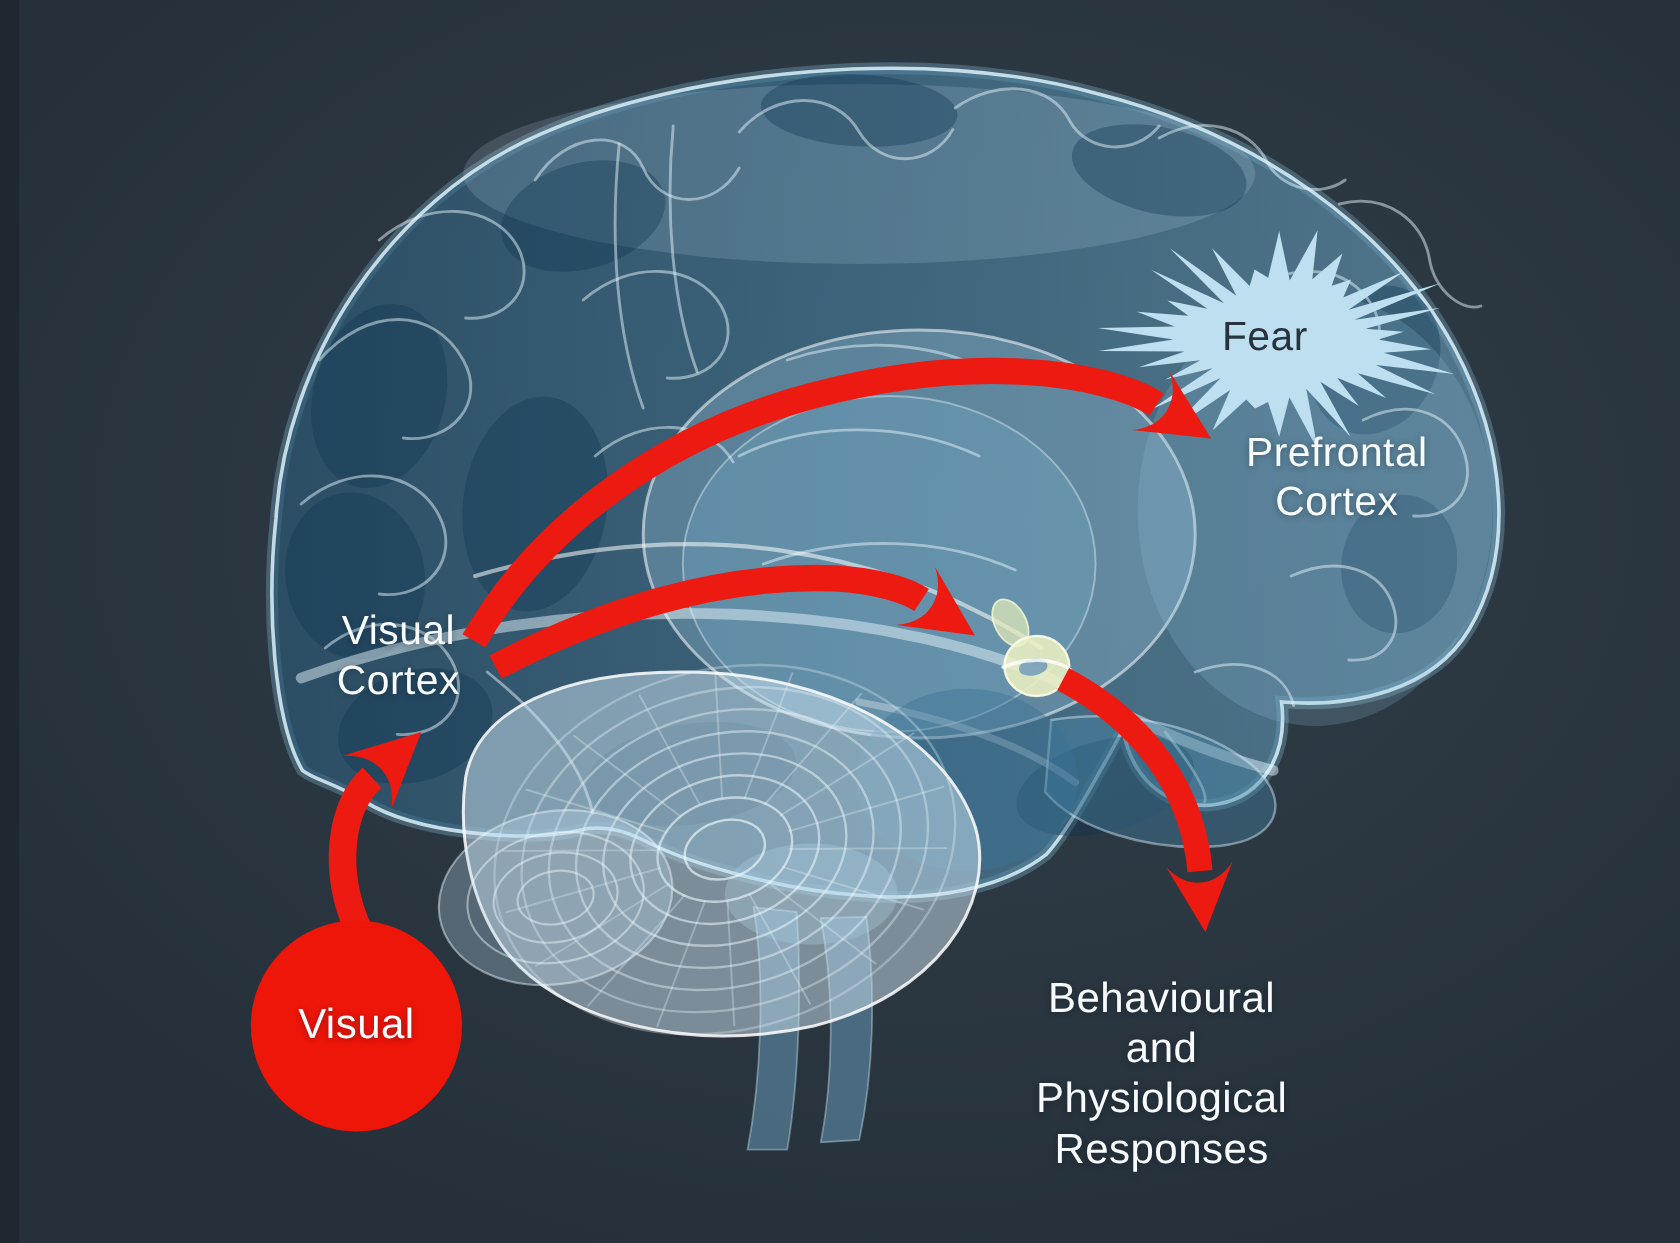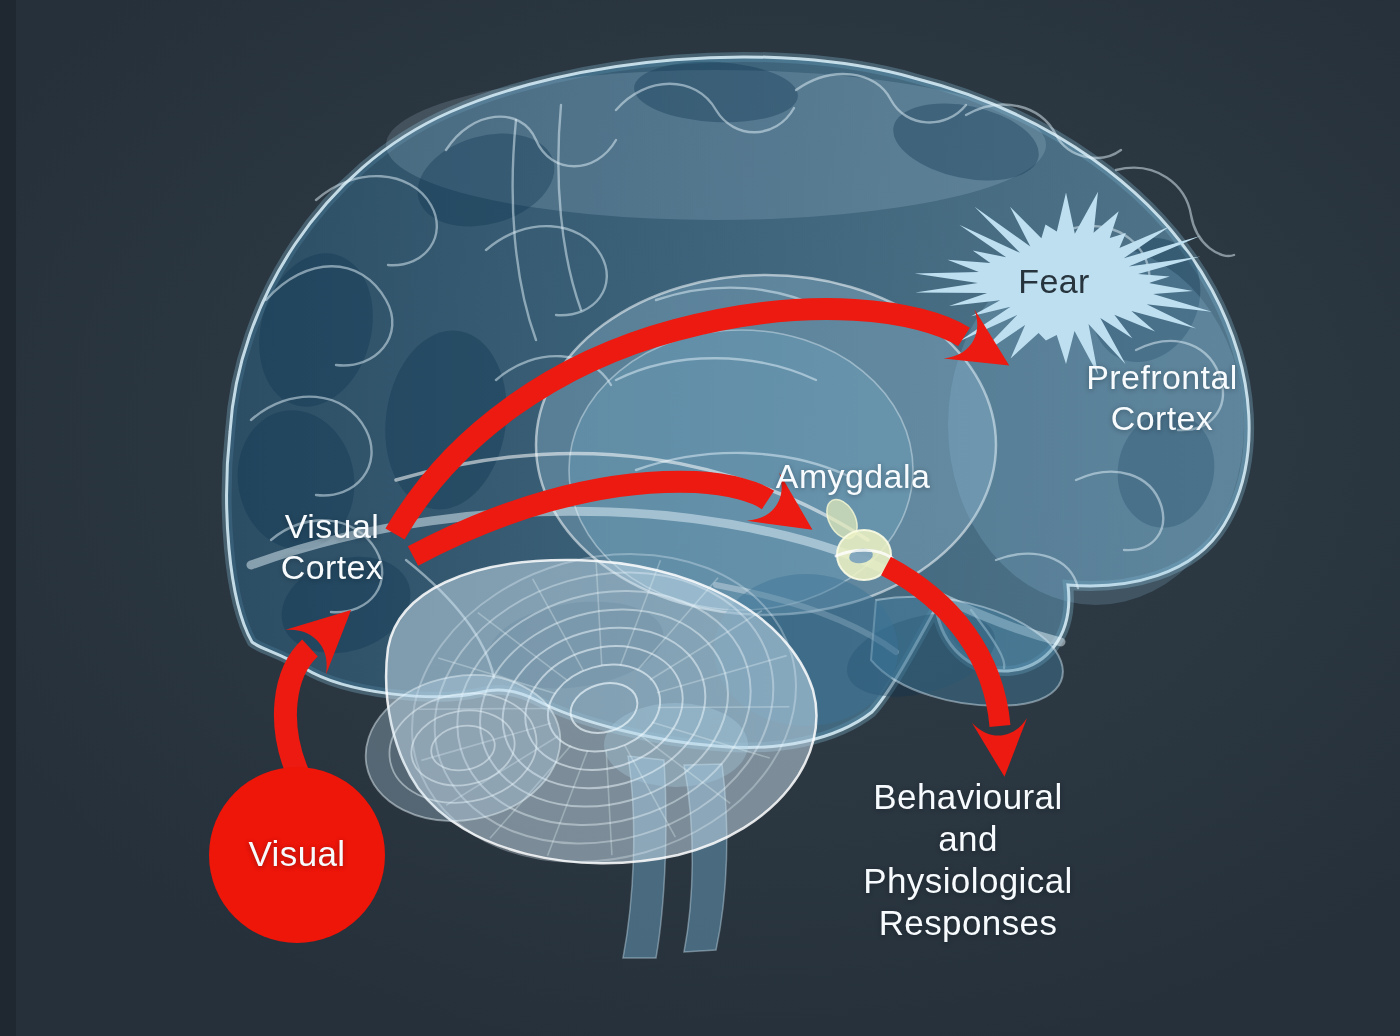--- a/index.html
+++ b/index.html
@@ -169,27 +169,26 @@
       <path d="M379 534 C436 435 540 362 660 330 C795 294 905 310 948 337" stroke="#ec1a10" stroke-width="22" marker-end="url(#ah)"></path>
       <path d="M397 556 C480 512 580 478 680 482 C715 484 740 492 752 500" stroke="#ec1a10" stroke-width="22" marker-end="url(#ah)"></path>
       <path d="M870 566 C938 602 978 658 984 726" stroke="#ec1a10" stroke-width="21" marker-end="url(#ah)"></path>
     </g>
 
     <circle cx="281" cy="855" r="88" fill="#ee1509"></circle>
   </svg>
 
   <div class="lbl dark" style="left:1038px;top:281px;">Fear</div>
 
-  <div class="lbl" style="left:1146px;top:398px;">Prefrontal
+  <div class="lbl" style="left:1098px;top:398px;">Prefrontal
 Cortex</div>
 
-  <div class="lbl" style="left:837px;top:476px;">Amygdala</div>
 
   <div class="lbl" style="left:316px;top:547px;">Visual
 Cortex</div>
 
   <div class="lbl big" style="left:281px;top:854px;">Visual</div>
 
-  <div class="lbl big" style="left:952px;top:860px;">Behavioural
+  <div class="lbl big" style="left:952px;top:895px;">Behavioural
 and
 Physiological
 Responses</div>
 </div>
 
 </body></html>

